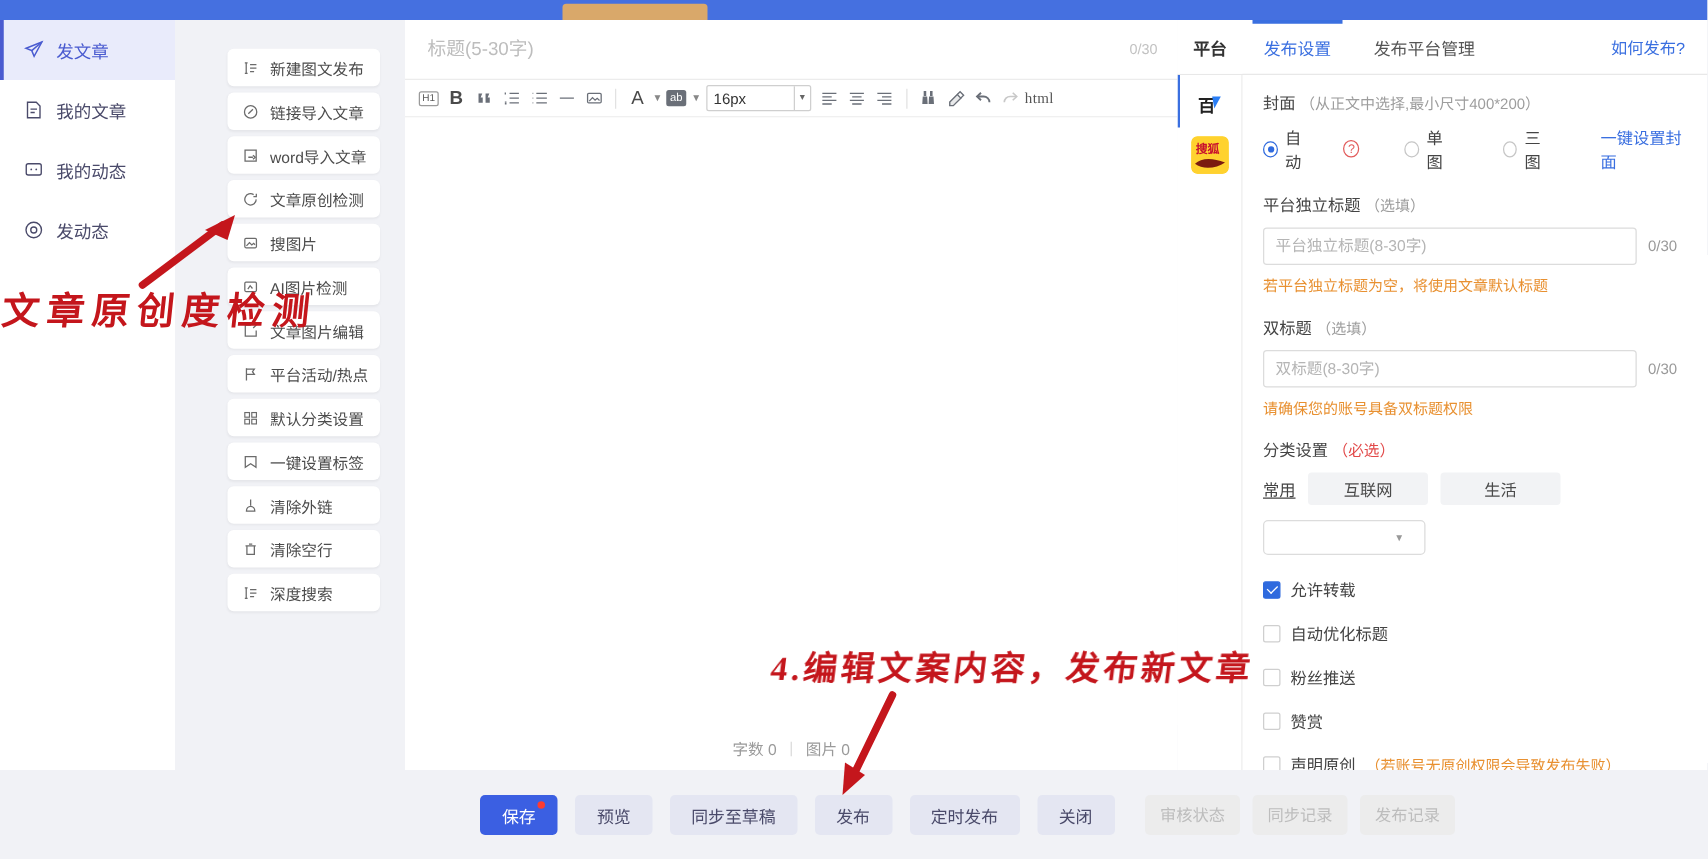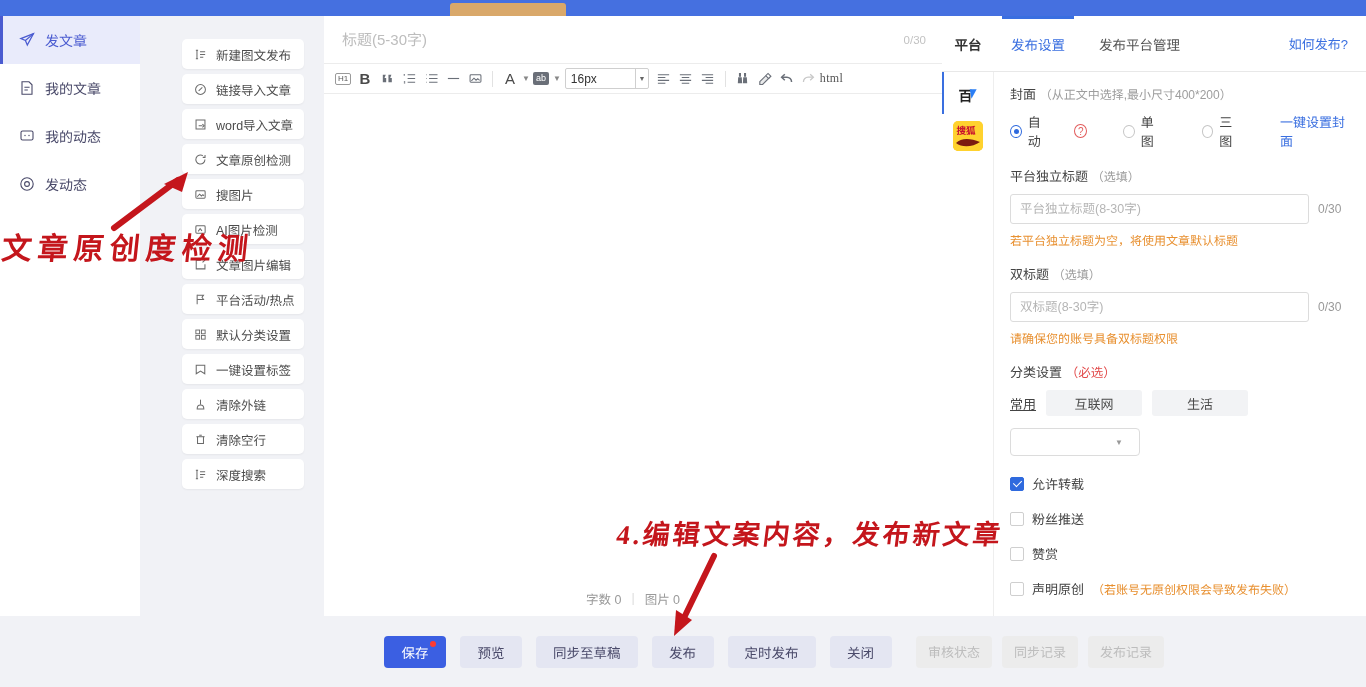--- a/index.html
+++ b/index.html
@@ -105,21 +105,21 @@
     height: 36px; display: flex; align-items: center; justify-content: center;
     gap: 10px; font-size: 12.5px; color: #9a9a9a;
   }
   .foot-div { color: #dcdcdc; }
 
   
   .rightpanel {
     position: absolute; left: 942px; top: 16px; width: 424px; height: 600px;
     background: #fff; display: flex; flex-direction: column;
   }
-  .rp-tabs { height: 56px; display: flex; align-items: stretch; border-bottom: 1px solid #e8e8e8; }
+  .rp-tabs { height: 44px; display: flex; align-items: stretch; border-bottom: 1px solid #e8e8e8; }
   .rp-tab-platform {
     width: 52px; display: flex; align-items: center; justify-content: center;
     font-size: 13.5px; color: #333; font-weight: bold; background: #fff;
   }
   .rp-tab {
     display: flex; align-items: center; justify-content: center;
     padding: 0 17px; font-size: 13.5px; color: #555; cursor: pointer; position: relative;
   }
   .rp-tab.active { color: #3a6fe0; }
   .rp-tab.active::after {
@@ -592,20 +592,24 @@
 
         <div class="cat-select">
           <span class="car">▼</span>
         </div>
 
         <div class="cb-row checked">
           <span class="cbox"></span>
           <span>允许转载</span>
         </div>
 
+        <div class="cb-row">
+          <span class="cbox"></span>
+          <span>自动优化标题</span>
+        </div>
 
         <div class="cb-row">
           <span class="cbox"></span>
           <span>粉丝推送</span>
         </div>
 
         <div class="cb-row">
           <span class="cbox"></span>
           <span>赞赏</span>
         </div>

